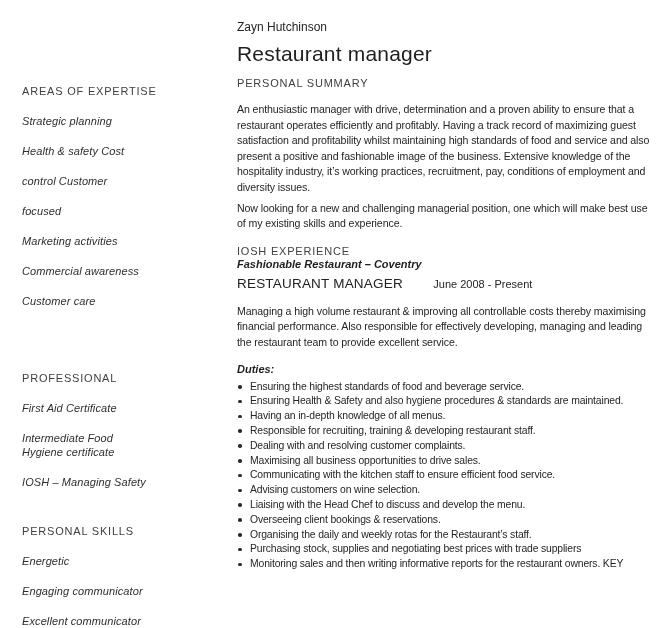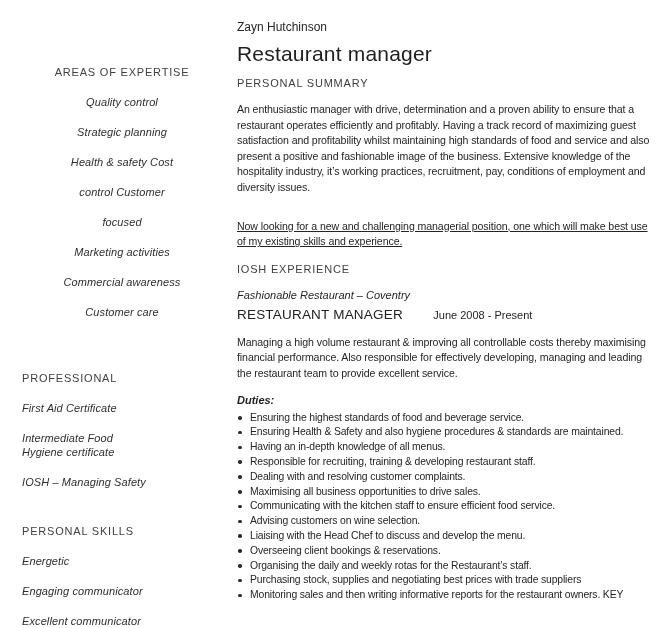--- a/index.html
+++ b/index.html
@@ -15,21 +15,21 @@
     font-family: "Liberation Sans", sans-serif;
     color: #252525;
   }
 
   
   .sidebar-section {
     position: absolute;
     left: 22px;
     width: 200px;
   }
-  #sec-expertise   { top: 65px; text-align: center; }
+  #sec-expertise   { top: 84px; }
   #sec-professional{ top: 371px; }
   #sec-skills      { top: 524px; }
 
   .side-heading {
     margin: 0;
     font-size: 11px;
     font-weight: 400;
     letter-spacing: 0.8px;
     line-height: 14px;
     color: #3f3f3f;
@@ -79,26 +79,25 @@
   }
   .we-heading { margin-top: 12px; }
 
   .body-para {
     margin: 12px 0 0;
     font-size: 10.6px;
     line-height: 15.6px;
     letter-spacing: -0.1px;
     color: #252525;
   }
-  .body-para.second { margin-top: 23px; text-decoration: underline; }
+  .body-para.second { margin-top: 5px; }
 
   .employer {
-    margin-top: 13px;
-    font-size: 11px;
-    font-weight: 400;
+    font-size: 11px;
+    font-weight: 700;
     font-style: italic;
     line-height: 13px;
     color: #1f1f1f;
   }
   .job-line { margin-top: 3px; }
   .job-title {
     font-size: 13.5px;
     letter-spacing: 0.2px;
     color: #222222;
   }
@@ -144,21 +143,20 @@
 <body>
 
 <div>
 
   <aside>
 
     <section class="sidebar-section" id="sec-expertise">
       <h3 class="side-heading">AREAS OF EXPERTISE</h3>
       <ul class="side-list">
 
-          <li class="side-item">Quality control</li>
 
           <li class="side-item">Strategic planning</li>
 
           <li class="side-item">Health &amp; safety Cost</li>
 
           <li class="side-item">control Customer</li>
 
           <li class="side-item">focused</li>
 
           <li class="side-item">Marketing activities</li>

